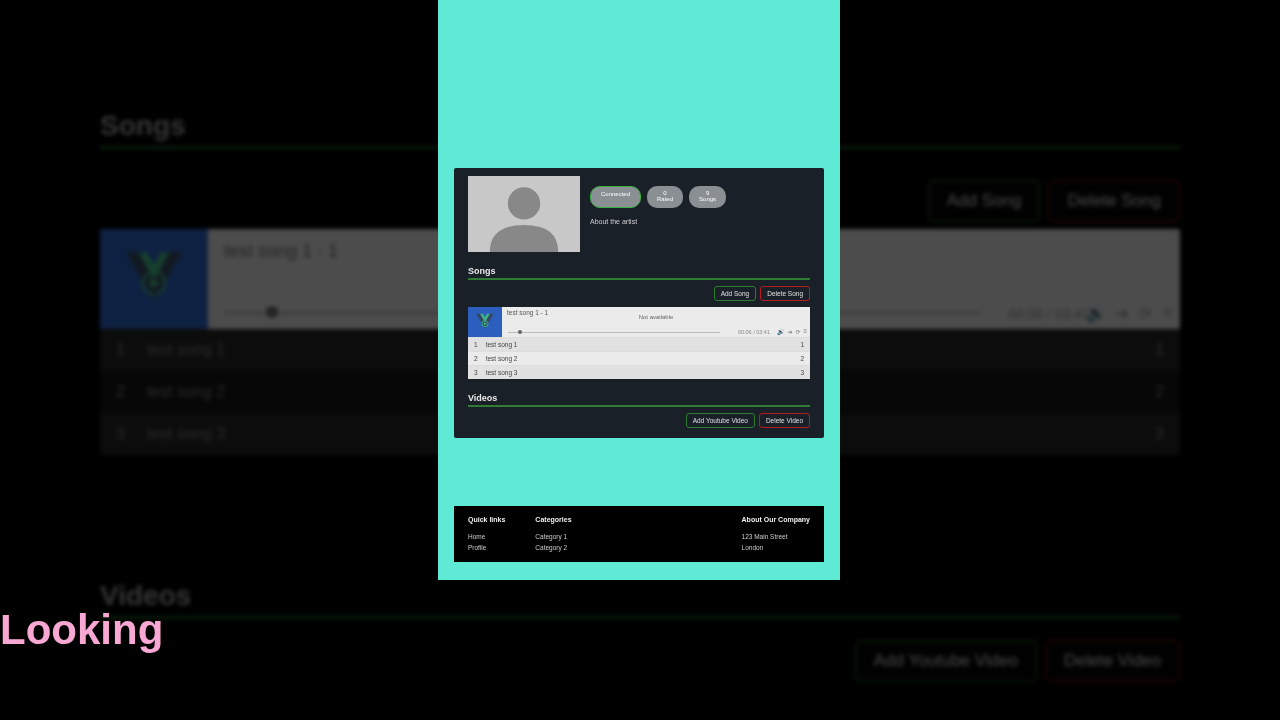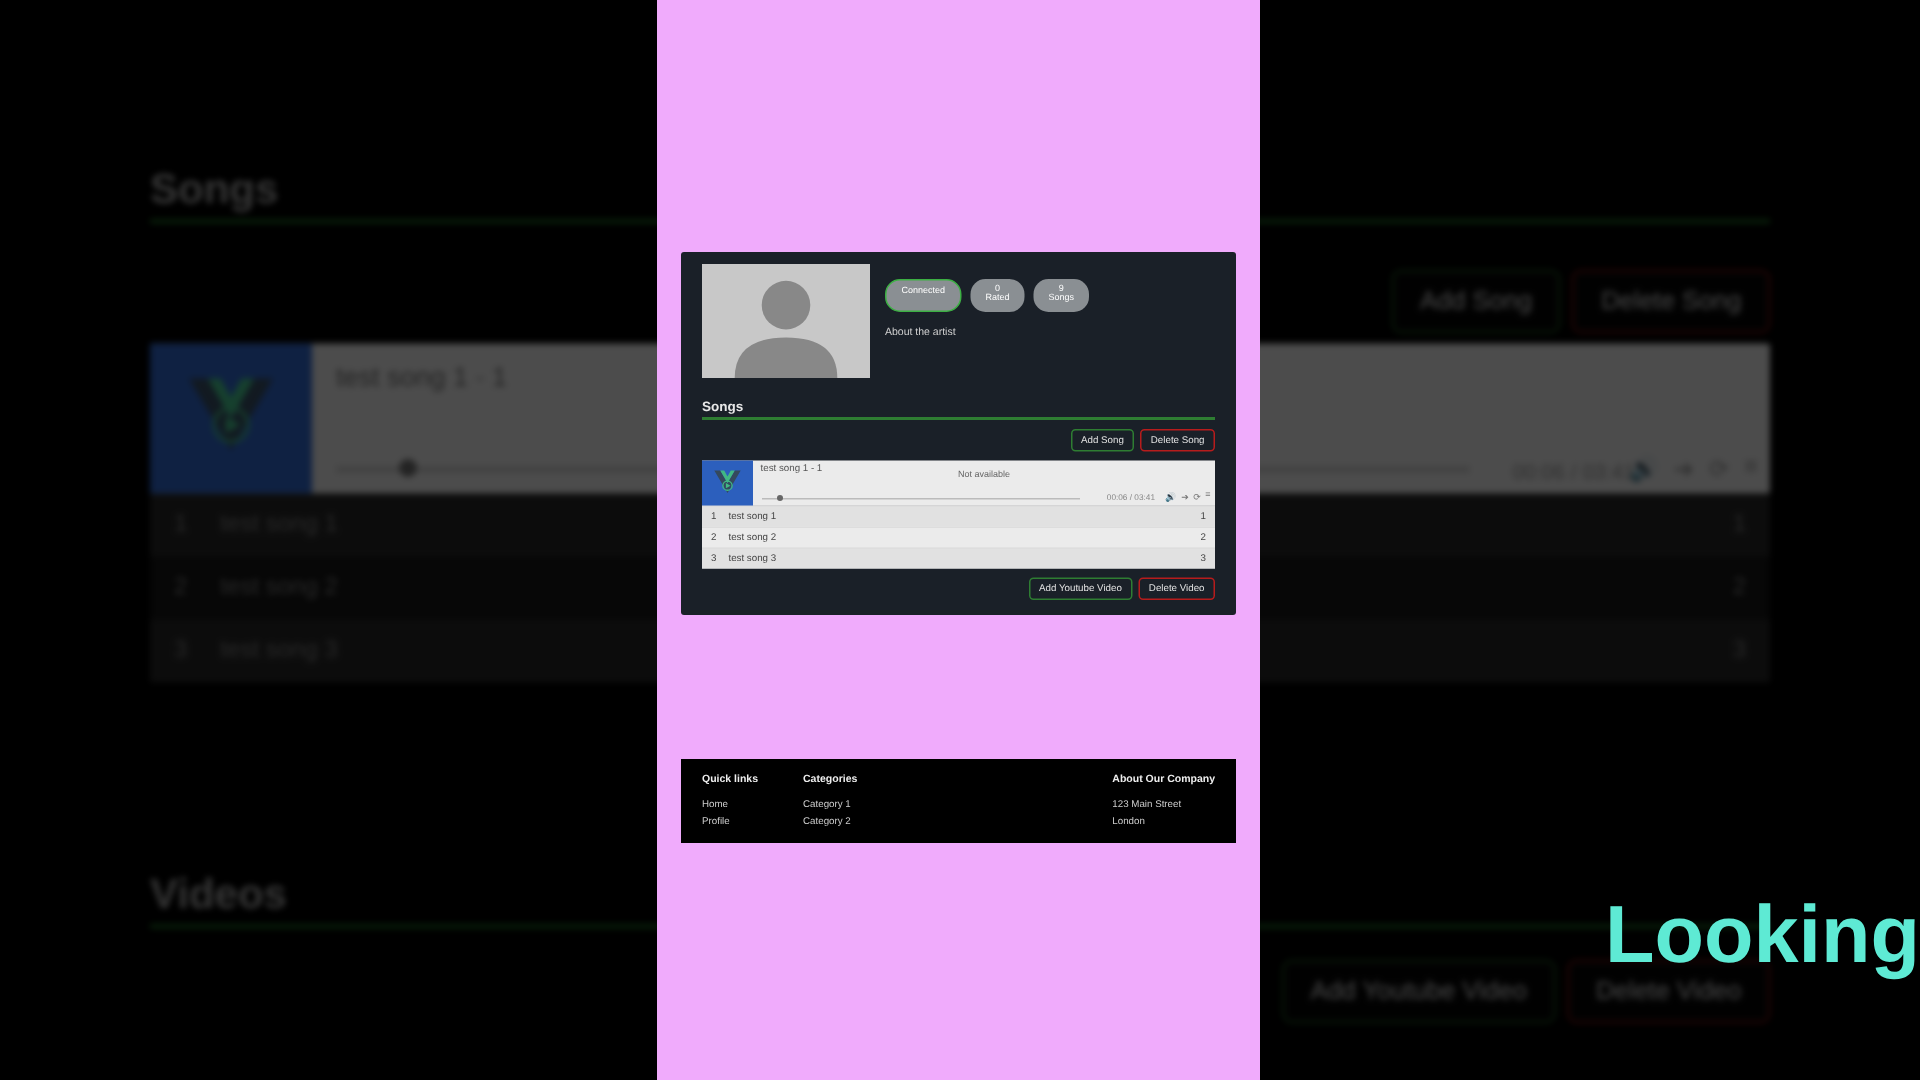--- a/index.html
+++ b/index.html
@@ -99,22 +99,22 @@
   position: absolute;
   left: 100px; top: 580px;
   width: 1080px;
 }
 .bg-video-btns { position: absolute; right: 0; top: 60px; display: flex; gap: 8px; }
 
 
 .fg-col {
   position: absolute;
   left: 438px; top: 0;
-  width: 402px; height: 720px;
-  background: #f0abfc;
+  width: 402px; height: 580px;
+  background: #5eead4;
   z-index: 5;
 }
 .phone {
   position: absolute;
   left: 16px; right: 16px;
   top: 168px;
   background: #1a2028;
   border-radius: 2px;
   padding: 8px 14px 4px 14px;
   font-size: 7px;
@@ -205,24 +205,24 @@
   display: flex; gap: 30px;
 }
 .fcol .fh { font-weight: bold; margin-bottom: 4px; font-size: 7px; color:#eee;}
 .fcol div { line-height: 1.8; }
 
 
 .caption {
   position: absolute;
   left: 0; right: 0;
   bottom: 66px;
-  text-align: right;
-  font-size: 54px;
+  text-align: left;
+  font-size: 42px;
   font-weight: 700;
-  color: #5eead4;
+  color: #f9a8d4;
   z-index: 20;
   line-height: 1.15;
 }
 </style>
 </head>
 <body>
 
 <div class="bg-layer">
 
   <div class="bg-panel">
@@ -372,20 +372,21 @@
         </div>
       <div class="mini-row">
           <div class="l">
             <span>3</span>
             <span>test song 3</span>
           </div>
           <span>3</span>
         </div>
     </div>
 
+    <div class="section-h" style="margin-top:14px;">Videos</div>
     <div class="sec-btns">
       <div class="sec-btn add">Add Youtube Video</div>
       <div class="sec-btn del">Delete Video</div>
     </div>
   </div>
 
   <div class="site-footer">
     <div class="fcol">
       <div class="fh">Quick links</div>
       <div>Home</div>

